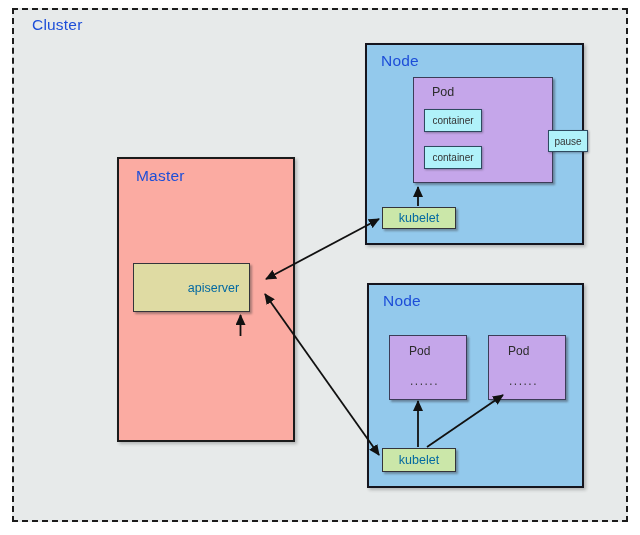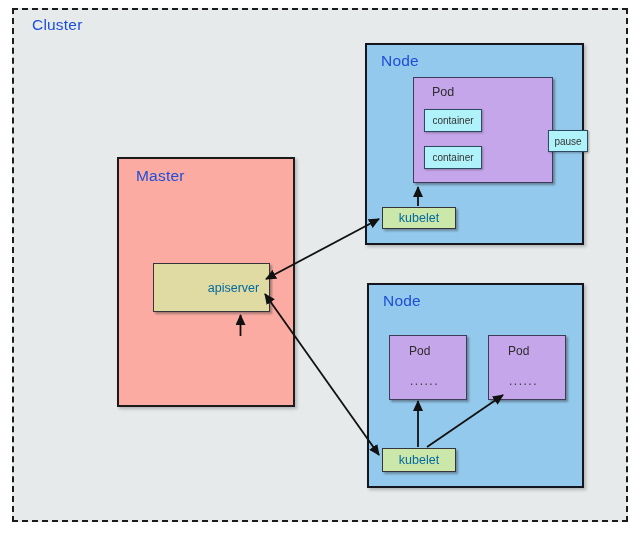--- a/index.html
+++ b/index.html
@@ -13,40 +13,40 @@
     font-family:"Liberation Sans","DejaVu Sans",sans-serif;color:#2d2d2d;
   }
   .stage *{box-sizing:border-box;}
   .abs{position:absolute;}
   .cluster{
     left:12px;top:8px;width:616px;height:514px;
     background:var(--cluster-bg);border:2px dashed var(--border-color);
   }
   .big-label{position:absolute;font-size:15.5px;color:#1d4ed8;letter-spacing:.2px;}
   .master{
-    left:103px;top:147px;width:178px;height:250px;
+    left:103px;top:147px;width:178px;height:285px;
     background:var(--master-bg);border:2px solid var(--border-color);
     box-shadow:2px 2px 3px rgba(60,60,60,.30);
   }
   .node-top{
     left:351px;top:33px;width:219px;height:202px;
     background:var(--node-bg);border:2px solid #15151e;
     box-shadow:2px 2px 3px rgba(60,60,60,.30);
   }
   .node-bottom{
     left:353px;top:273px;width:217px;height:205px;
     background:var(--node-bg);border:2px solid #15151e;
     box-shadow:2px 2px 3px rgba(60,60,60,.30);
   }
   .chip{
     position:absolute;display:flex;align-items:center;justify-content:center;
     border:1px solid #34343a;box-shadow:2px 2px 2px rgba(50,50,50,.40);
     font-size:12.5px;color:#0369a1;
   }
-  .apiserver{left:34px;top:104px;width:117px;height:49px;background:var(--apiserver-bg);padding-left:44px;}
+  .apiserver{left:14px;top:104px;width:117px;height:49px;background:var(--apiserver-bg);padding-left:44px;}
   .scheduler{left:80px;top:178px;width:84px;height:26px;background:var(--kubelet-bg);}
   .kubelet-top{left:15px;top:162px;width:74px;height:22px;background:var(--kubelet-bg);}
   .kubelet-bottom{left:13px;top:163px;width:74px;height:24px;background:var(--kubelet-bg);}
   .pod-big{
     position:absolute;left:46px;top:32px;width:140px;height:106px;
     background:var(--pod-bg);border:1px solid #3c3c58;
     box-shadow:2px 2px 2px rgba(50,50,60,.45);
   }
   .pod-big .pod-label{position:absolute;left:18px;top:7px;font-size:12.5px;color:#2c2c2c;}
   .mini{

